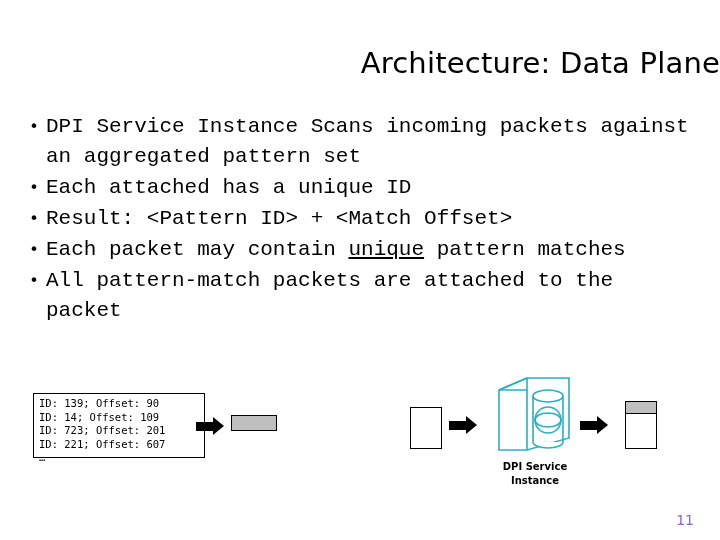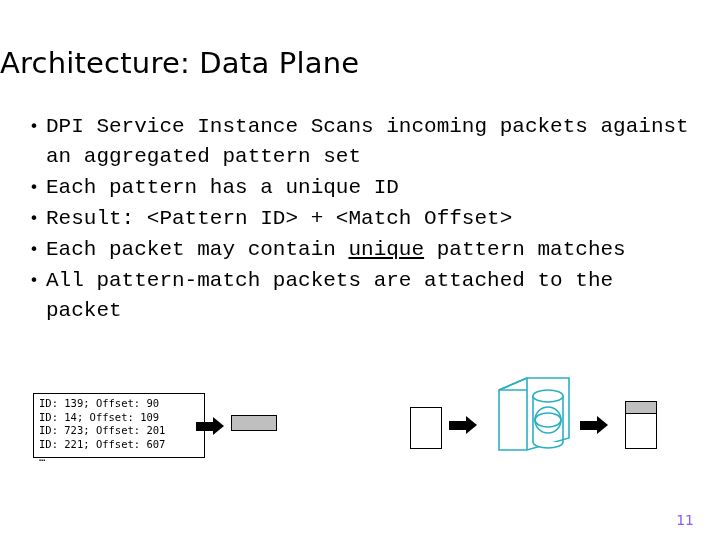--- a/index.html
+++ b/index.html
@@ -17,21 +17,21 @@
   .slide {
     position: relative;
     width: 720px;
     height: 540px;
   }
   .slide-title {
     position: absolute;
     left: 0;
     top: 46px;
     width: 720px;
-    text-align: left;
+    text-align: right;
     font-size: 29px;
     color: #000000;
     font-weight: normal;
     letter-spacing: 0.2px;
   }
   .bullets {
     position: absolute;
     left: 22px;
     top: 112px;
     width: 678px;
@@ -164,21 +164,21 @@
 
   <div class="slide-title">Architecture: Data Plane</div>
 
   <div class="bullets">
     <div class="bullet">
       <span class="bullet-mark">•</span>
       <span class="bullet-text">DPI Service Instance Scans incoming packets against an aggregated pattern set</span>
     </div>
     <div class="bullet">
       <span class="bullet-mark">•</span>
-      <span class="bullet-text">Each pattern has a unique ID</span>
+      <span class="bullet-text">Each attached has a unique ID</span>
     </div>
     <div class="bullet">
       <span class="bullet-mark">•</span>
       <span class="bullet-text">Result: &lt;Pattern ID&gt; + &lt;Match Offset&gt;</span>
     </div>
     <div class="bullet">
       <span class="bullet-mark">•</span>
       <span class="bullet-text">Each packet may contain <u>unique</u> pattern matches</span>
     </div>
     <div class="bullet">
@@ -223,20 +223,24 @@
           <ellipse cx="61" cy="20" rx="15" ry="6" fill="#ffffff"></ellipse>
           <path d="M46 66 A15 6 0 0 0 76 66" fill="#ffffff"></path>
 
           <circle cx="61" cy="44" r="13" fill="#ffffff"></circle>
           <path d="M48 44 A13 7 0 0 0 74 44"></path>
           <path d="M48 44 A13 7 0 0 1 74 44"></path>
         </g>
       </svg>
     </div>
 
+    <div class="service-label">
+      <span>DPI Service</span><br>
+      <span>Instance</span>
+    </div>
 
     <div class="arrow" id="arrow-3">
       <div class="shaft"></div>
         <div class="head"></div>
     </div>
 
     <div class="packet-plain" id="packet-3-body"></div>
     <div class="packet-header" id="packet-3-head"></div>
 
   </div>

